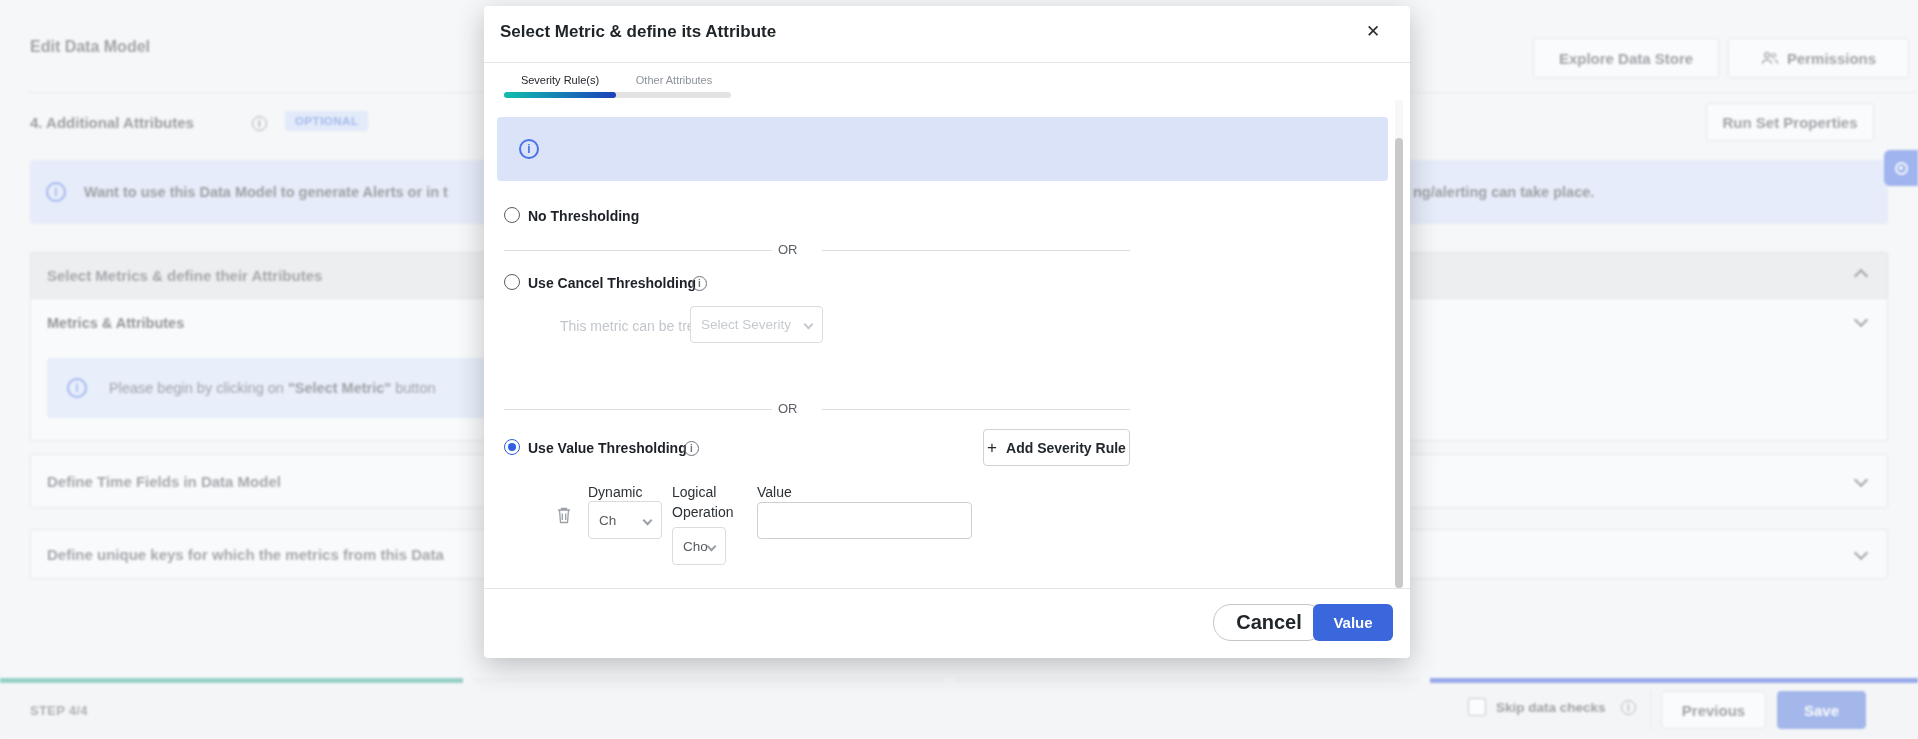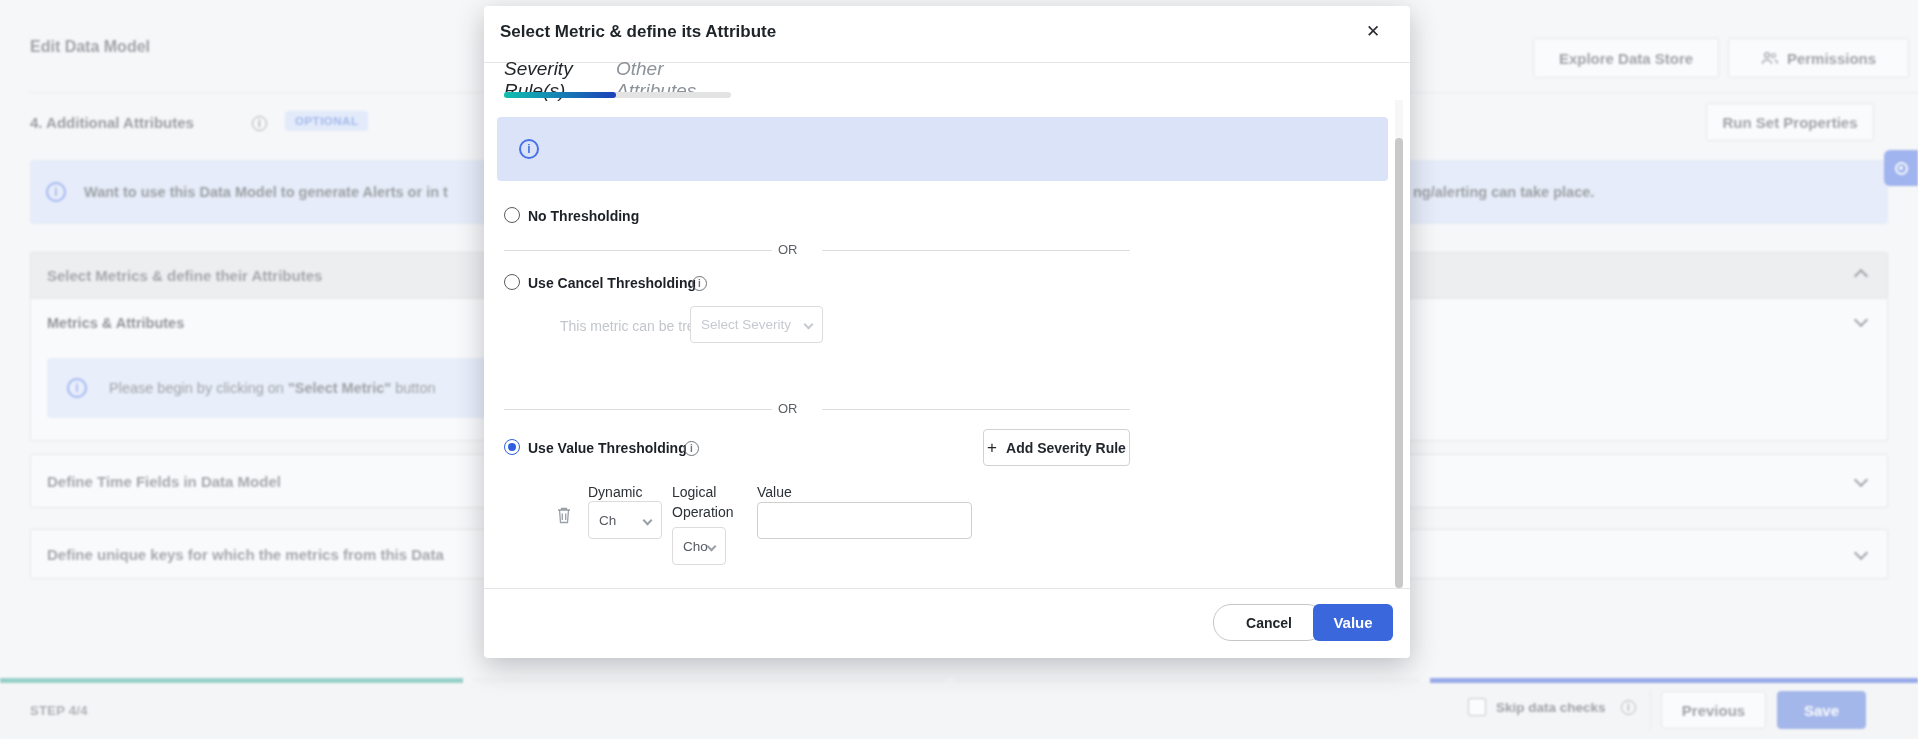--- a/index.html
+++ b/index.html
@@ -78,21 +78,21 @@
   
   .modal {
     position:absolute; left:484px; top:6px; width:926px; height:652px; background:#ffffff;
     border-radius:4px; box-shadow:0 8px 28px rgba(40,45,60,0.28); z-index:5;
   }
   .modal-title { position:absolute; left:16px; top:16px; font-size:17px; font-weight:600; color:#1f2428; }
   .close-btn { position:absolute; left:876px; top:12px; width:26px; height:26px; display:flex; align-items:center;
     justify-content:center; font-size:17px; color:#2a2e33; cursor:pointer; }
   .m-divider { position:absolute; left:0; width:926px; height:1px; background:#e5e5e5; }
 
-  .tab { position:absolute; top:62px; height:24px; display:flex; align-items:center; justify-content:center; font-size:19px; cursor:pointer;font-style:italic; }
+  .tab { position:absolute; top:62px; height:24px; display:flex; align-items:center; justify-content:center; font-size:11px; cursor:pointer; }
   .tab.active { color:#23272c; }
   .tab.inactive { color:#8c929a; }
   .tab-track { position:absolute; left:20px; top:86px; width:227px; height:6px; background:#e3e3e3; border-radius:3px; }
   .tab-grad { position:absolute; left:20px; top:86px; width:112px; height:6px; border-radius:3px;
     background:linear-gradient(90deg,#10bfae,#1c40ba); }
 
   .m-banner { position:absolute; left:13px; top:111px; width:891px; height:64px; background:#dbe3f9; border-radius:4px;
     display:flex; align-items:center; gap:20px; padding-left:22px; font-size:14px; color:#23282b; }
 
   .radio { position:absolute; width:16px; height:16px; border:1.5px solid #585d64; border-radius:50%; background:#fff; }
@@ -115,21 +115,21 @@
   .add-btn { position:absolute; left:499px; top:423px; width:147px; height:37px; background:#fff;
     border:1px solid #d2d2d2; border-radius:4px; display:flex; align-items:center; justify-content:center; gap:9px;
     font-size:14px; font-weight:600; color:#23282e; cursor:pointer; }
   .plus { font-size:17px; font-weight:400; color:#23282e; }
 
   .col-label { position:absolute; font-size:14px; color:#2c3136; line-height:20px; }
   .value-input { position:absolute; left:273px; top:496px; width:215px; height:37px; border:1px solid #cfcfcf;
     border-radius:4px; background:#fff; font-size:14px; padding:0 10px; font-family:"Liberation Sans",sans-serif; }
 
   .m-cancel { position:absolute; left:729px; top:598px; width:112px; height:37px; background:#fff; border:1px solid #c6c6c6;
-    border-radius:18px; display:flex; align-items:center; justify-content:center; font-size:14px; font-weight:600; color:#21262b; cursor:pointer; }
+    border-radius:18px; display:flex; align-items:center; justify-content:center; font-size:20px; font-weight:600; color:#21262b; cursor:pointer; }
   .m-save { position:absolute; left:829px; top:598px; width:80px; height:37px; background:#3b67dd; border:none;
     border-radius:6px; display:flex; align-items:center; justify-content:center; font-size:15px; font-weight:600; color:#fff; cursor:pointer; }
 
   .sbar-track { position:absolute; left:911px; top:94px; width:8px; height:488px; background:#f7f7f7; }
   .sbar-thumb { position:absolute; left:911px; top:132px; width:8px; height:450px; background:#c9c9c9; border-radius:4px; }
 </style>
 </head>
 <body>
 
 <div class="bg-layer">

